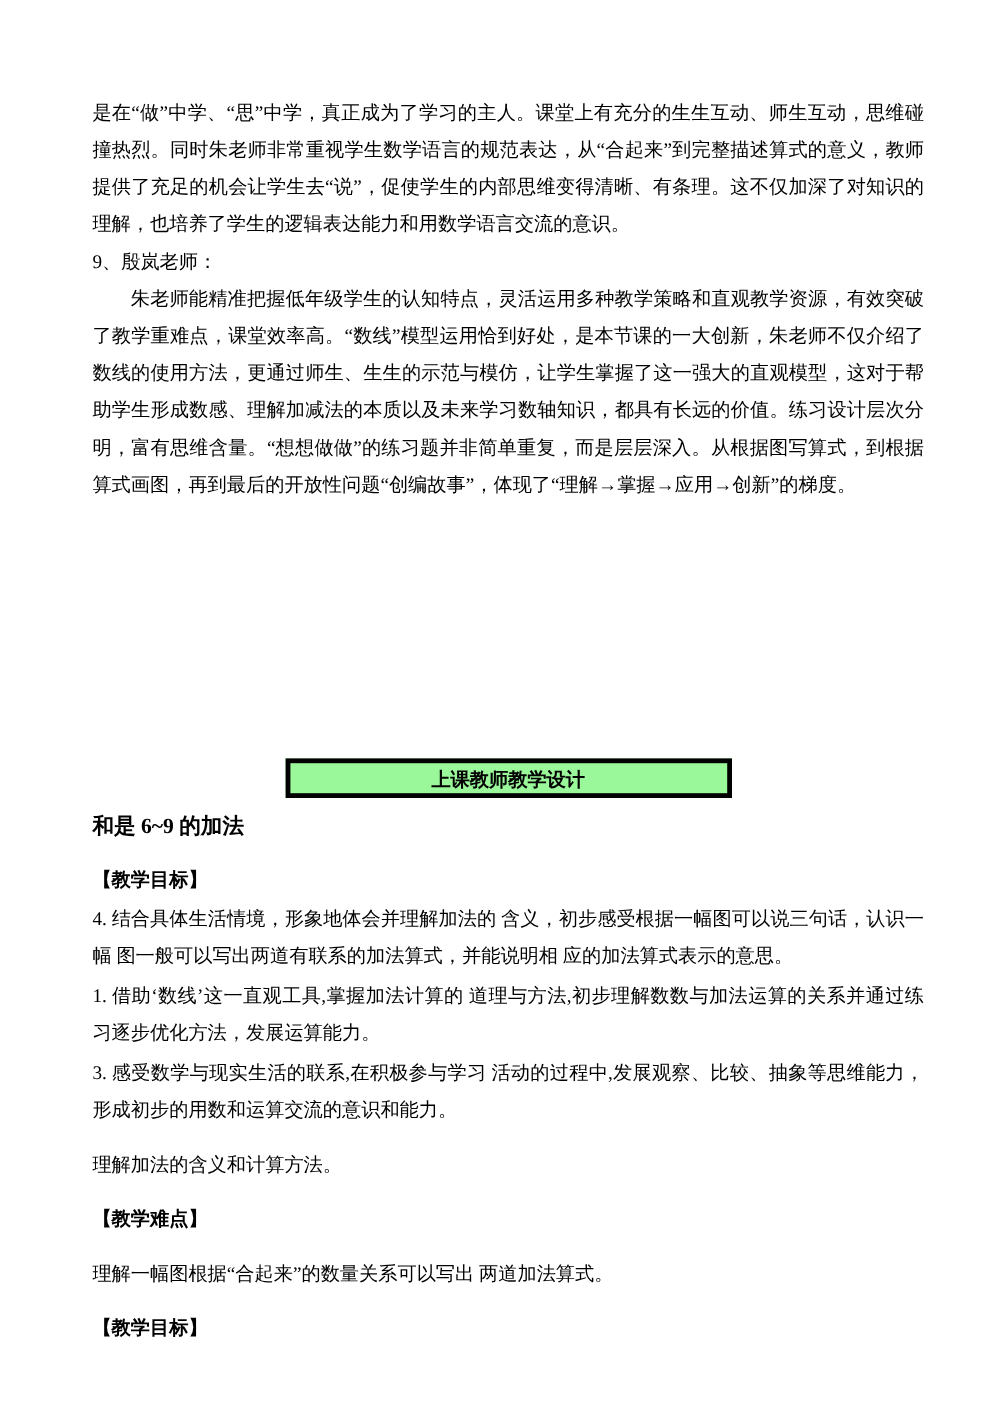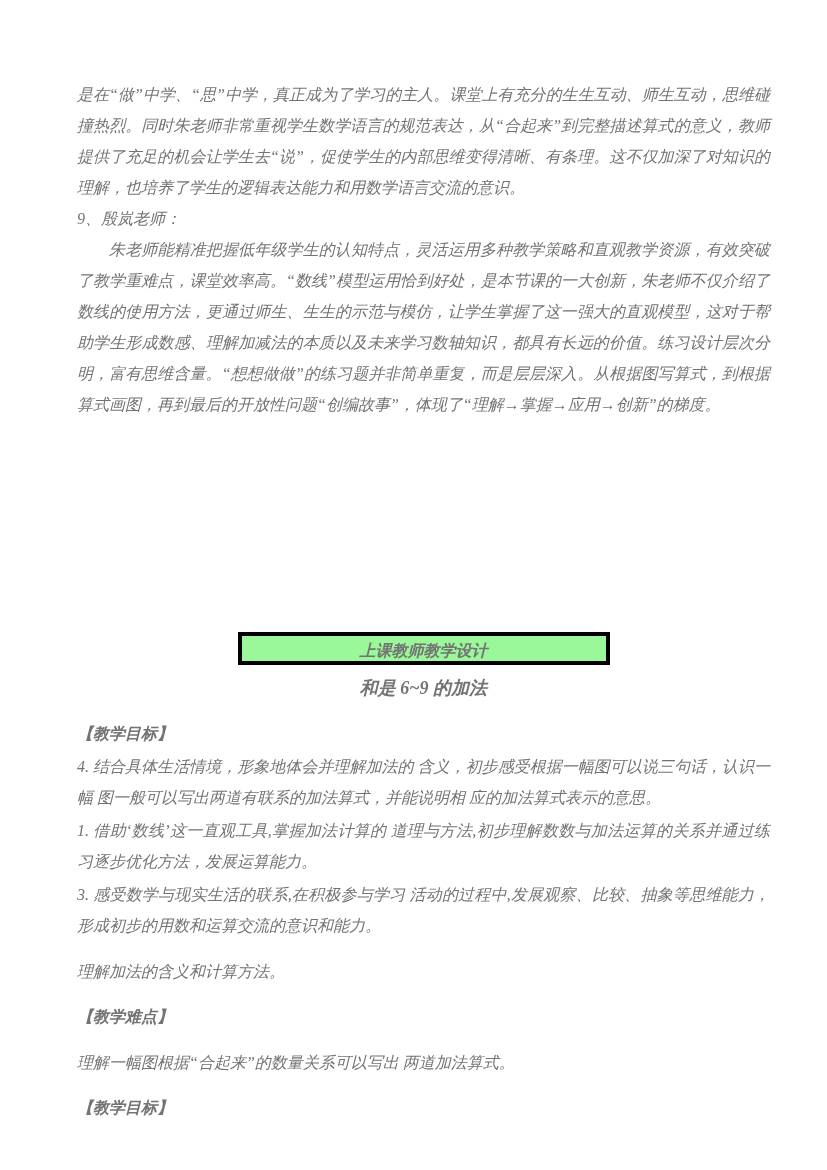--- a/index.html
+++ b/index.html
@@ -7,24 +7,23 @@
     padding: 0;
     background: #ffffff;
   }
   .page {
     position: relative;
     width: 827px;
     height: 1138px;
     background: #ffffff;
     overflow: hidden;
     font-family: "Liberation Serif", "DejaVu Serif", serif;
-    color: #737373;
+    color: #000000;
     font-size: 16px;
     line-height: 31px;
-    font-style: italic;
   }
   .content-upper {
     position: absolute;
     left: 77px;
     top: 79px;
     width: 693px;
   }
   .content-lower {
     position: absolute;
     left: 77px;
@@ -47,21 +46,21 @@
     height: 33px;
     margin: 0 auto;
     border: 4px solid #404040;
     text-align: center;
     font-weight: bold;
     font-size: 16px;
     line-height: 29px;
   }
   .doc-title {
     margin-top: 8px;
-    text-align: center;
+    text-align: left;
     font-weight: bold;
     font-size: 18px;
     line-height: 31px;
   }
   .section-heading {
     margin-top: 14px;
     font-weight: bold;
     font-size: 16px;
     line-height: 31px;
   }

